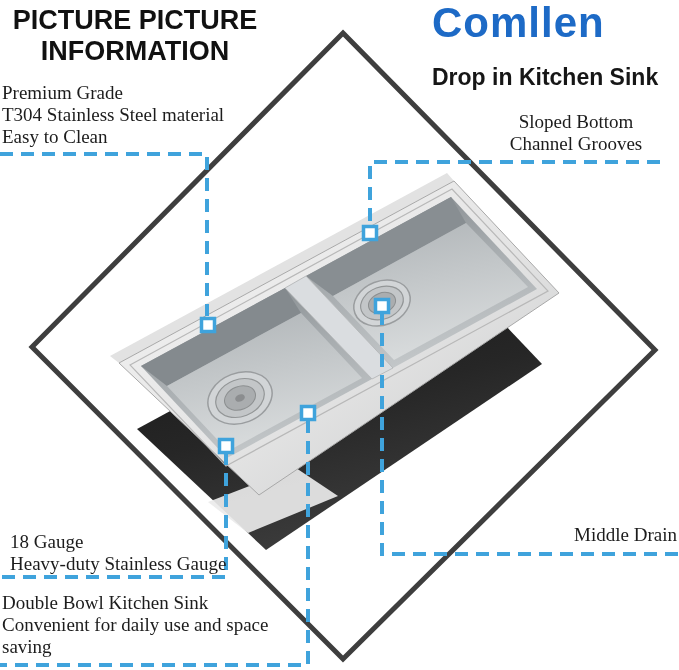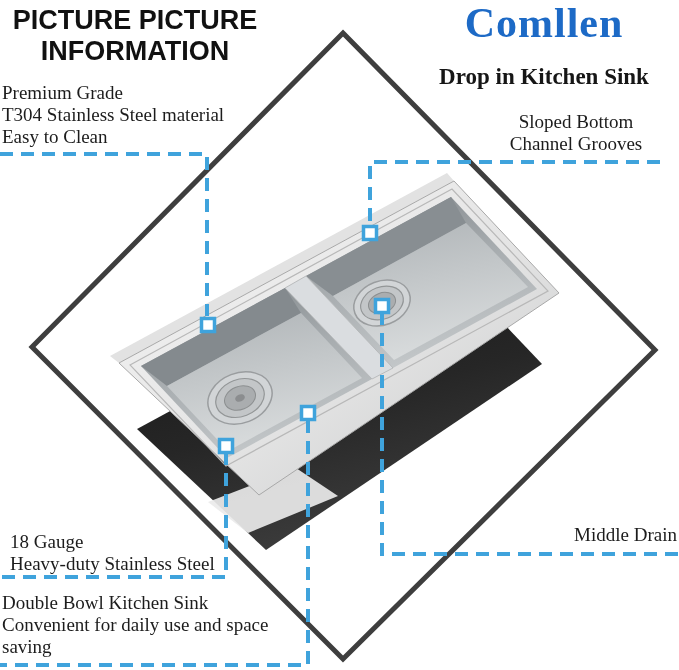--- a/index.html
+++ b/index.html
@@ -16,21 +16,21 @@
   }
   .layer{position:absolute;left:0;top:0;width:679px;height:670px;}
   svg{display:block;}
 
   
   .txt{position:absolute;font-size:19px;line-height:22px;color:#1c1c1c;font-family:Liberation Serif, serif;}
   .title{
     position:absolute;left:4px;top:5px;width:262px;text-align:center;
     font-size:27px;line-height:31px;font-weight:bold;color:#111;
   }
-  .brand-box{position:absolute;right:16px;top:0px;width:238px;text-align:center;font-family:Liberation Serif, serif;}
+  .brand-box{position:absolute;right:9px;top:0px;width:238px;}
   .brand{
     font-size:42px;line-height:46px;font-weight:bold;color:var(--brand);
     letter-spacing:1px;
   }
   .product{font-size:23px;line-height:26px;font-weight:bold;color:#161616;margin-top:18px;}
 
   .premium{left:2px;top:82px;}
   .sloped{left:470px;top:111px;width:212px;text-align:center;}
   .gauge{left:10px;top:531px;}
   .middledrain{left:470px;top:524px;width:207px;text-align:right;}
@@ -138,21 +138,21 @@
   <span style="display:block">Easy to Clean</span>
 </div>
 
 <div class="txt sloped">
   <span style="display:block">Sloped Bottom</span>
   <span style="display:block">Channel Grooves</span>
 </div>
 
 <div class="txt gauge">
   <span style="display:block">18 Gauge</span>
-  <span style="display:block">Heavy-duty Stainless Steel</span>
+  <span style="display:block">Heavy-duty Stainless Gauge</span>
 </div>
 
 <div class="txt middledrain">
   <span>Middle Drain</span>
 </div>
 
 <div class="txt doublebowl">
   <span style="display:block">Double Bowl Kitchen Sink</span>
   <span style="display:block">Convenient for daily use and space</span>
   <span style="display:block">saving</span>

